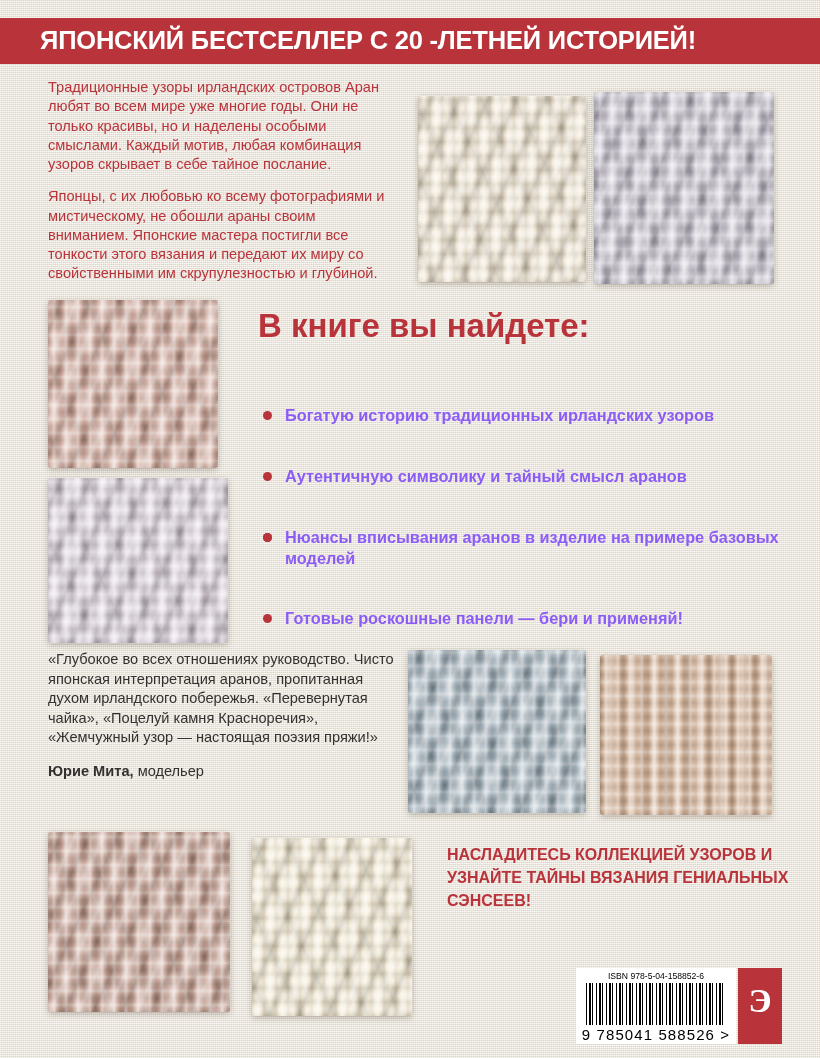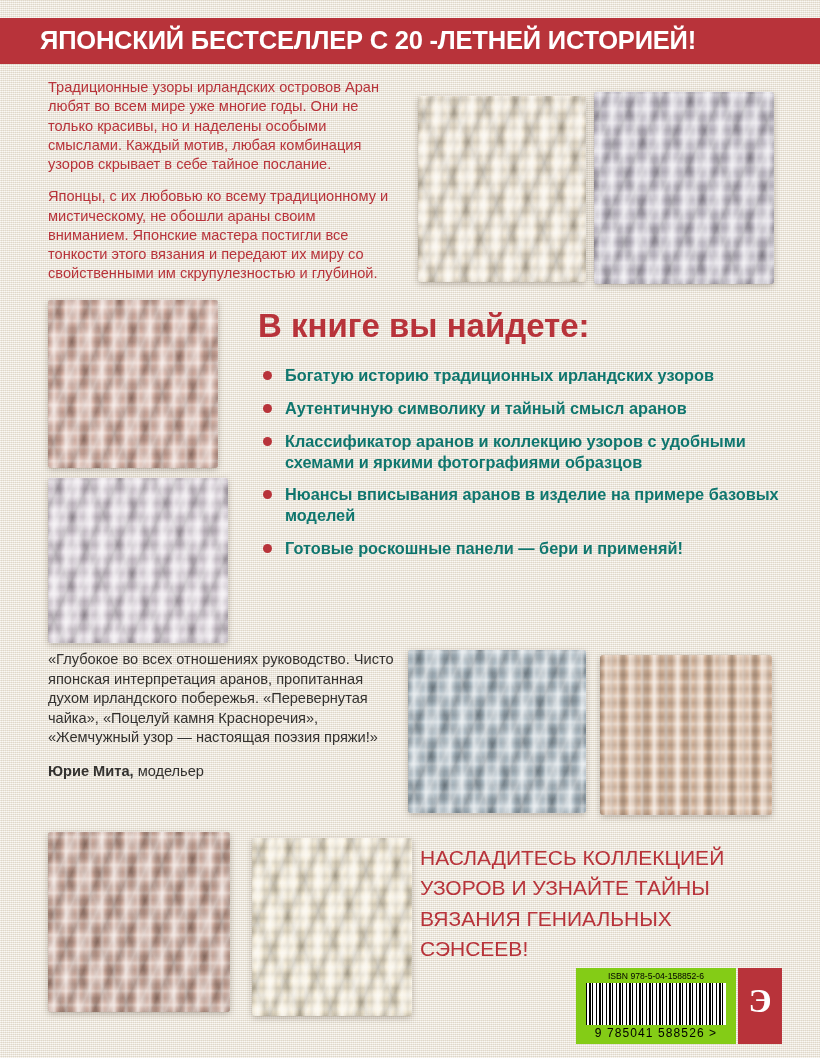--- a/index.html
+++ b/index.html
@@ -59,55 +59,55 @@
   
   .find-title{
     position:absolute;left:258px;top:307px;
     color:#b8333a;font-size:33px;font-weight:bold;
   }
   .bullets{
     position:absolute;left:258px;top:365px;width:525px;
   }
   .bullet{
     position:relative;padding-left:27px;margin-bottom:12px;
-    color:#0f766e;font-size:16.3px;line-height:1.28;font-weight:600;
+    color:#8b5cf6;font-size:16.3px;line-height:1.28;font-weight:600;margin-top:40px;
   }
   .bullet .dot{
     position:absolute;left:5px;top:6px;width:9px;height:9px;border-radius:50%;
     background:#b8333a;
   }
   .quote{
     position:absolute;left:48px;top:650px;width:350px;
     color:#33312f;font-size:14.6px;line-height:1.34;
   }
   .quote p{margin:0;}
   .quote .author{margin-top:14px;font-size:14.6px;}
   .quote .author b{font-weight:bold;}
 
   .closing{
-    position:absolute;left:420px;top:843px;width:360px;
-    color:#b8333a;font-size:21px;font-weight:normal;line-height:1.45;
+    position:absolute;left:447px;top:843px;width:360px;
+    color:#b8333a;font-size:16px;font-weight:bold;line-height:1.45;
   }
 
   
   .barcode-box{
     position:absolute;left:576px;top:968px;width:160px;height:76px;
-    background:#84cc16;
+    background:#ffffff;
   }
   .isbn-text{
     position:absolute;left:0;top:3px;width:160px;text-align:center;
     font-size:8.6px;color:#000;font-family:"Liberation Sans", sans-serif;
   }
   .bars{
     position:absolute;left:10px;top:15px;width:140px;height:42px;
     background-image:repeating-linear-gradient(90deg,#000 0px,#000 1px,#fff 1px,#fff 3px,#000 3px,#000 5px,#fff 5px,#fff 6px,#000 6px,#000 7px,#fff 7px,#fff 10px);
   }
   .barnum{
     position:absolute;left:0;top:58px;width:160px;text-align:center;
-    font-size:12px;letter-spacing:1.1px;color:#000;
+    font-size:15px;letter-spacing:1.1px;color:#000;
   }
   .publisher{
     position:absolute;left:738px;top:968px;width:44px;height:76px;
     background:#b8333a;
   }
   .publisher .glyph{
     position:absolute;left:0;top:14px;width:44px;text-align:center;
     color:#fff;font-size:34px;font-weight:bold;font-family:"Liberation Serif", serif;
   }
 </style>
@@ -124,21 +124,21 @@
 <div class="swatch shadow" style="left:594px;top:92px;width:180px;height:192px;background:#c2bcca;">
   <div class="tex"></div>
   <div class="cables"></div>
 </div>
 
 <div class="band"></div>
 <div class="band-title">ЯПОНСКИЙ БЕСТСЕЛЛЕР С 20 -ЛЕТНЕЙ ИСТОРИЕЙ!</div>
 
 <div class="intro">
   <p>Традиционные узоры ирландских островов Аран любят во всем мире уже многие годы. Они не только красивы, но и наделены особыми смыслами. Каждый мотив, любая комбинация узоров скрывает в себе тайное послание.</p>
-  <p>Японцы, с их любовью ко всему традиционному и мистическому, не обошли араны своим вниманием. Японские мастера постигли все тонкости этого вязания и передают их миру со свойственными им скрупулезностью и глубиной.</p>
+  <p>Японцы, с их любовью ко всему фотографиями и мистическому, не обошли араны своим вниманием. Японские мастера постигли все тонкости этого вязания и передают их миру со свойственными им скрупулезностью и глубиной.</p>
 </div>
 
 <div class="swatch shadow" style="left:48px;top:300px;width:170px;height:168px;background:#cfa394;">
   <div class="tex"></div>
   <div class="cables"></div>
 </div>
 
 <div class="swatch shadow" style="left:48px;top:478px;width:180px;height:165px;background:#d6cbd6;">
   <div class="tex"></div>
   <div class="cables"></div>
@@ -150,21 +150,20 @@
   <div class="bullet">
     <span class="dot"></span>
     <span>Богатую историю традиционных ирландских узоров</span>
   </div>
   <div class="bullet">
     <span class="dot"></span>
     <span>Аутентичную символику и тайный смысл аранов</span>
   </div>
   <div class="bullet">
     <span class="dot"></span>
-    <span>Классификатор аранов и коллекцию узоров с удобными схемами и яркими фотографиями образцов</span>
   </div>
   <div class="bullet">
     <span class="dot"></span>
     <span>Нюансы вписывания аранов в изделие на примере базовых моделей</span>
   </div>
   <div class="bullet">
     <span class="dot"></span>
     <span>Готовые роскошные панели — бери и применяй!</span>
   </div>
 </div>

